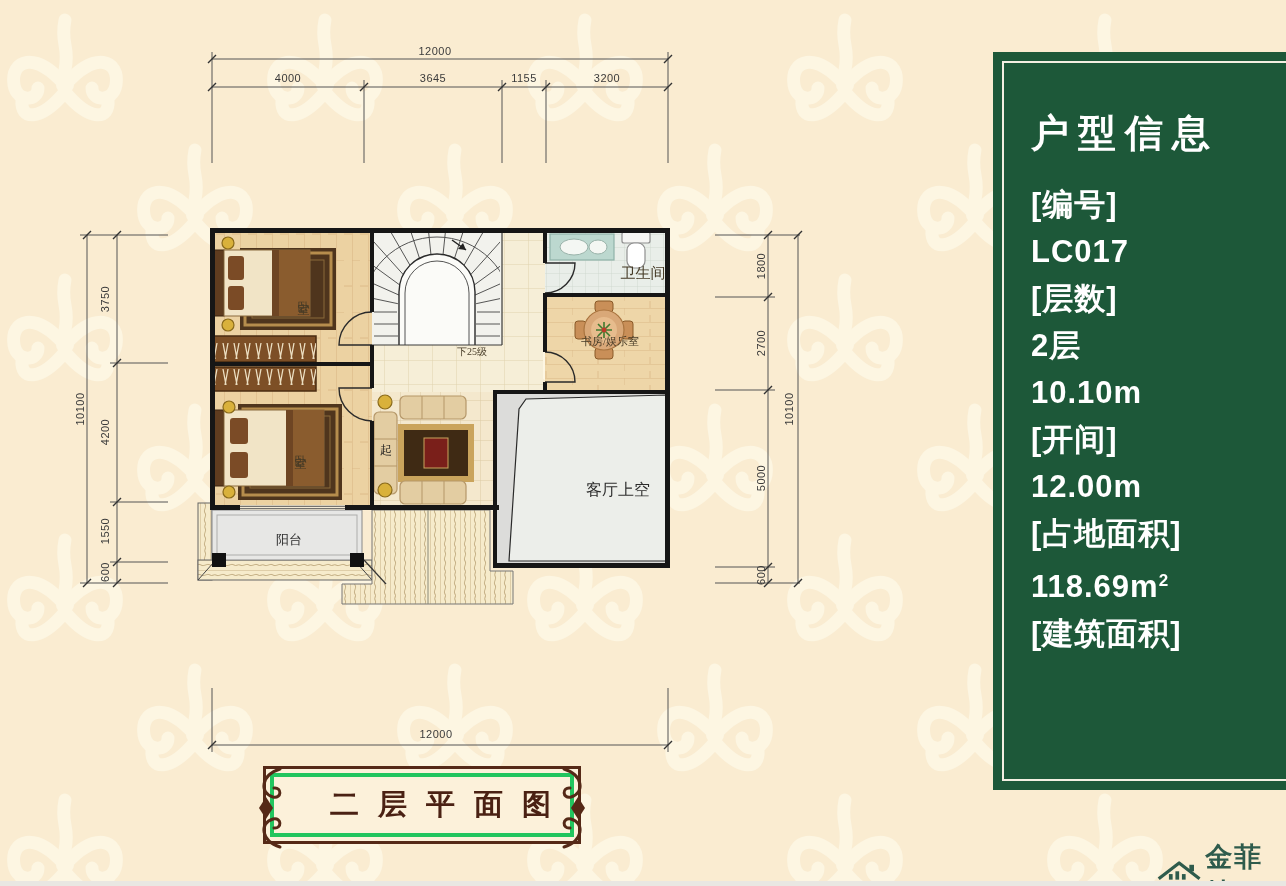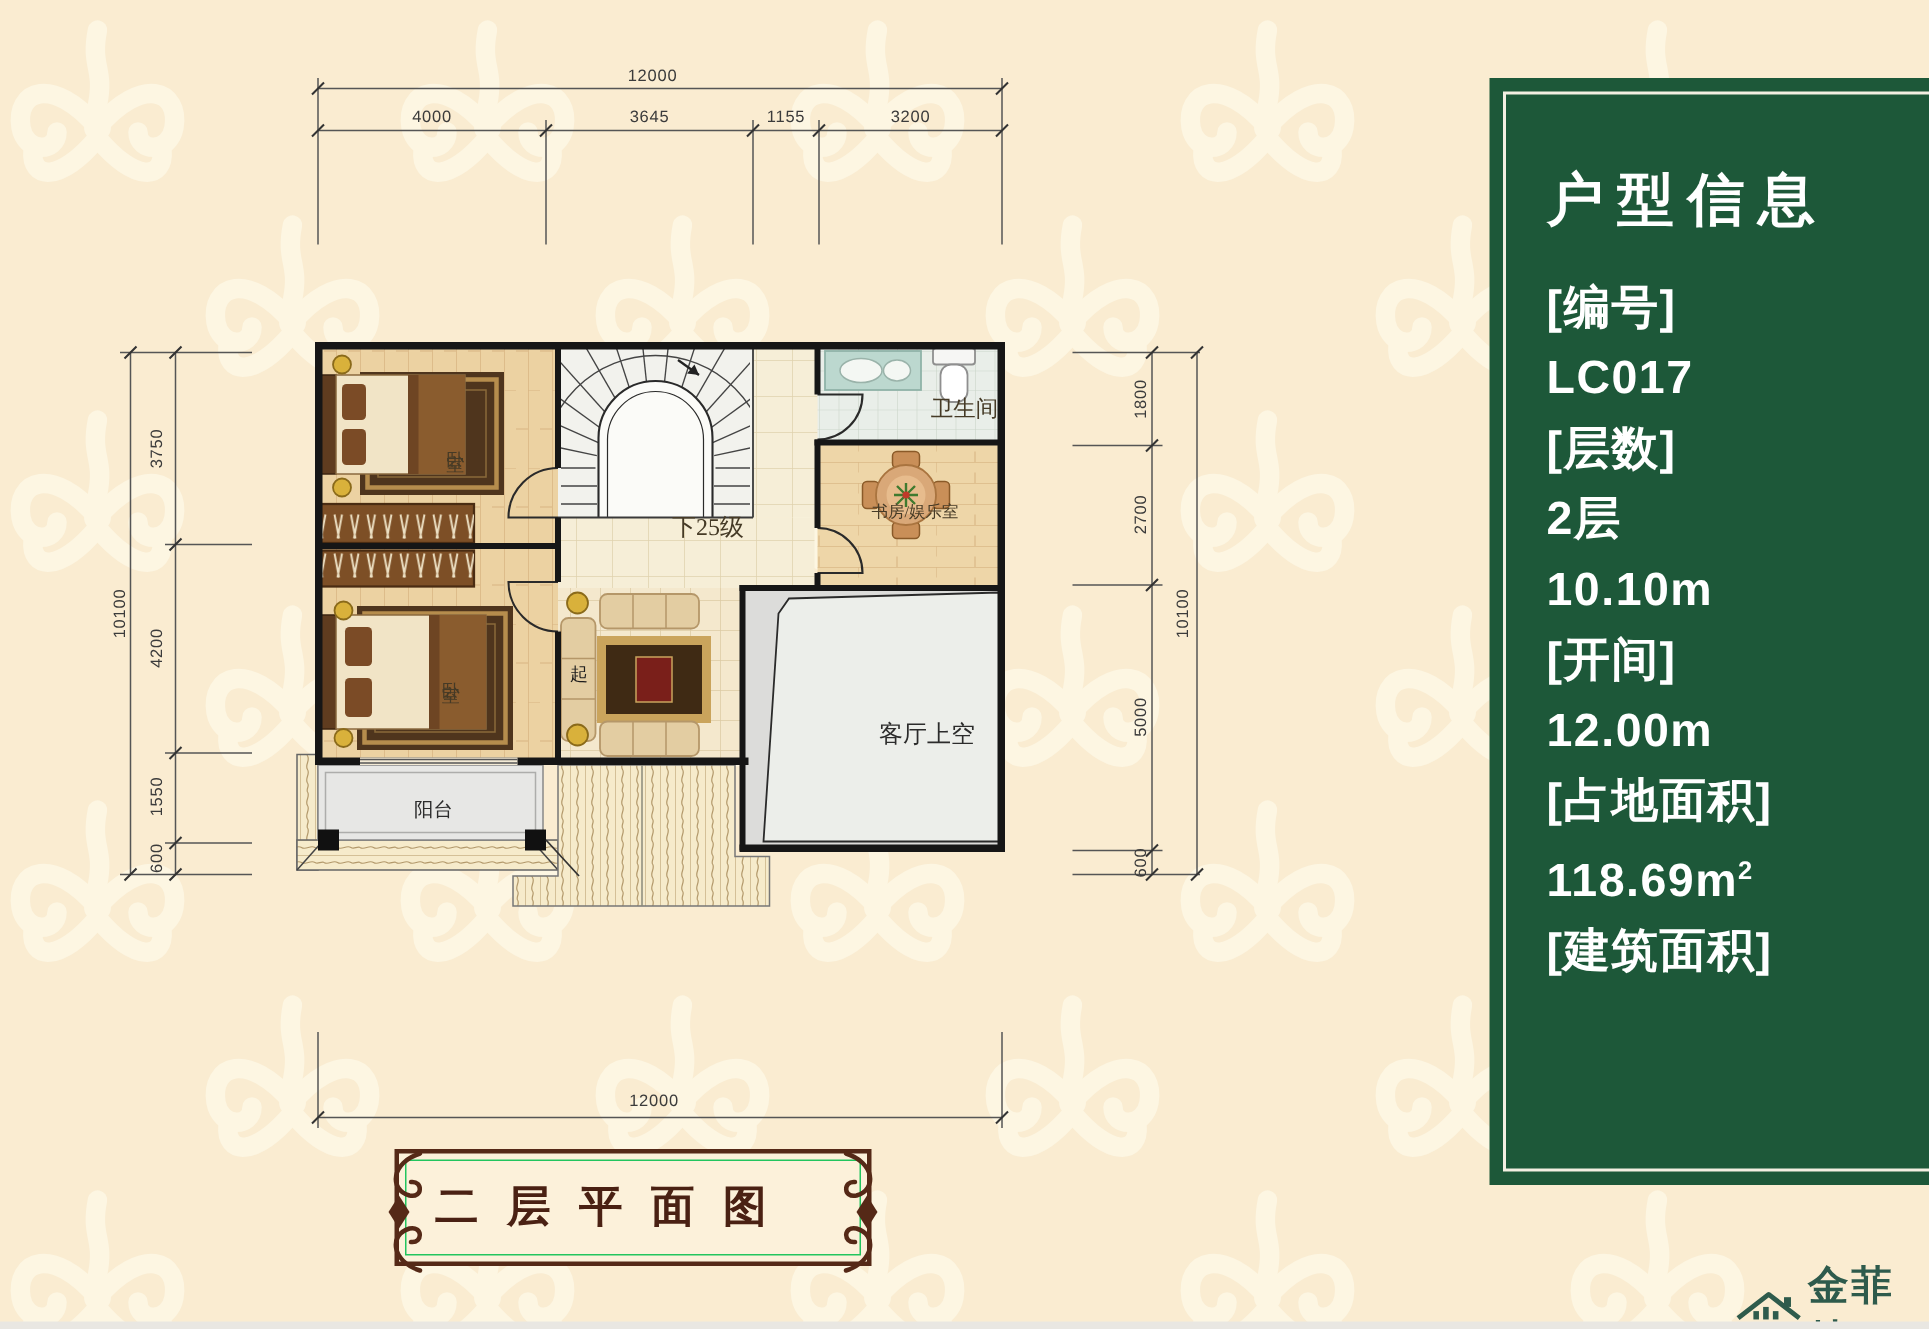--- a/index.html
+++ b/index.html
@@ -37,21 +37,21 @@
     font-size:31px;font-weight:bold;line-height:47px;letter-spacing:1px;
   }
   .panel-line .sup{font-size:17px;vertical-align:super;font-weight:bold;}
   
   .plaque{
     position:absolute;left:263px;top:766px;width:318px;height:78px;z-index:5;
     border:3px solid #552917;background:#fcf1da;box-sizing:border-box;
   }
   .plaque-inner{
     position:absolute;left:4px;top:4px;right:4px;bottom:4px;
-    border:1px solid #22c55e;display:flex;align-items:center;justify-content:flex-start;
+    border:4px solid #22c55e;display:flex;align-items:center;justify-content:flex-end;
   }
   .plaque-title{
     font-family:"Liberation Serif",serif;font-weight:bold;font-size:29px;
     color:#4a2113;letter-spacing:19px;padding-left:19px;white-space:nowrap;
   }
   .plaque-orn{position:absolute;top:-6px;z-index:6;}
   .plaque-orn.left{left:-17px;}
   .plaque-orn.right{right:-17px;transform:scaleX(-1);}
   
   .logo{
@@ -334,21 +334,21 @@
   <div class="dim rot" style="left:761px;top:266px">1800</div>
   <div class="dim rot" style="left:761px;top:343px">2700</div>
   <div class="dim rot" style="left:761px;top:478px">5000</div>
   <div class="dim rot" style="left:761px;top:575px">600</div>
   <div class="dim rot" style="left:789px;top:409px">10100</div>
 
   <div class="room vert" style="left:303px;top:293px;font-size:12px">卧室</div>
   <div class="room vert" style="left:300px;top:447px;font-size:12px">卧室</div>
   <div class="room" style="left:643px;top:273px;font-size:15px">卫生间</div>
   <div class="room" style="left:610px;top:341px;font-size:11px">书房/娱乐室</div>
-  <div class="room" style="left:472px;top:352px;font-size:16px">下25级</div>
+  <div class="room" style="left:472px;top:352px;font-size:10px">下25级</div>
   <div class="room" style="left:386px;top:450px;font-size:12px;color:#1d1d1d">起</div>
   <div class="room" style="left:618px;top:490px;font-size:16px;color:#2c2c2c">客厅上空</div>
   <div class="room" style="left:289px;top:540px;font-size:13px;color:#2c2c2c">阳台</div>
 
   <div class="panel">
     <div class="panel-border"></div>
     <div class="panel-title">户型信息</div>
     <div class="panel-line">[编号]</div>
     <div class="panel-line">LC017</div>
     <div class="panel-line">[层数]</div>

